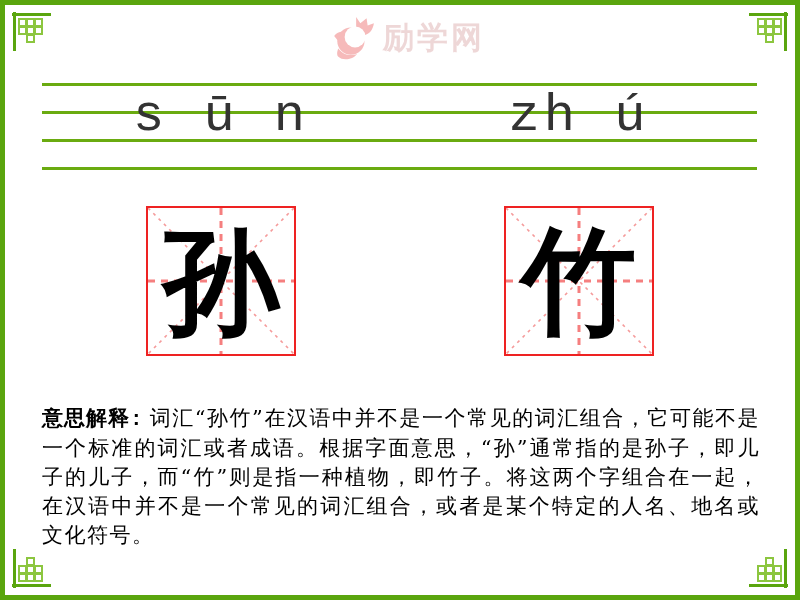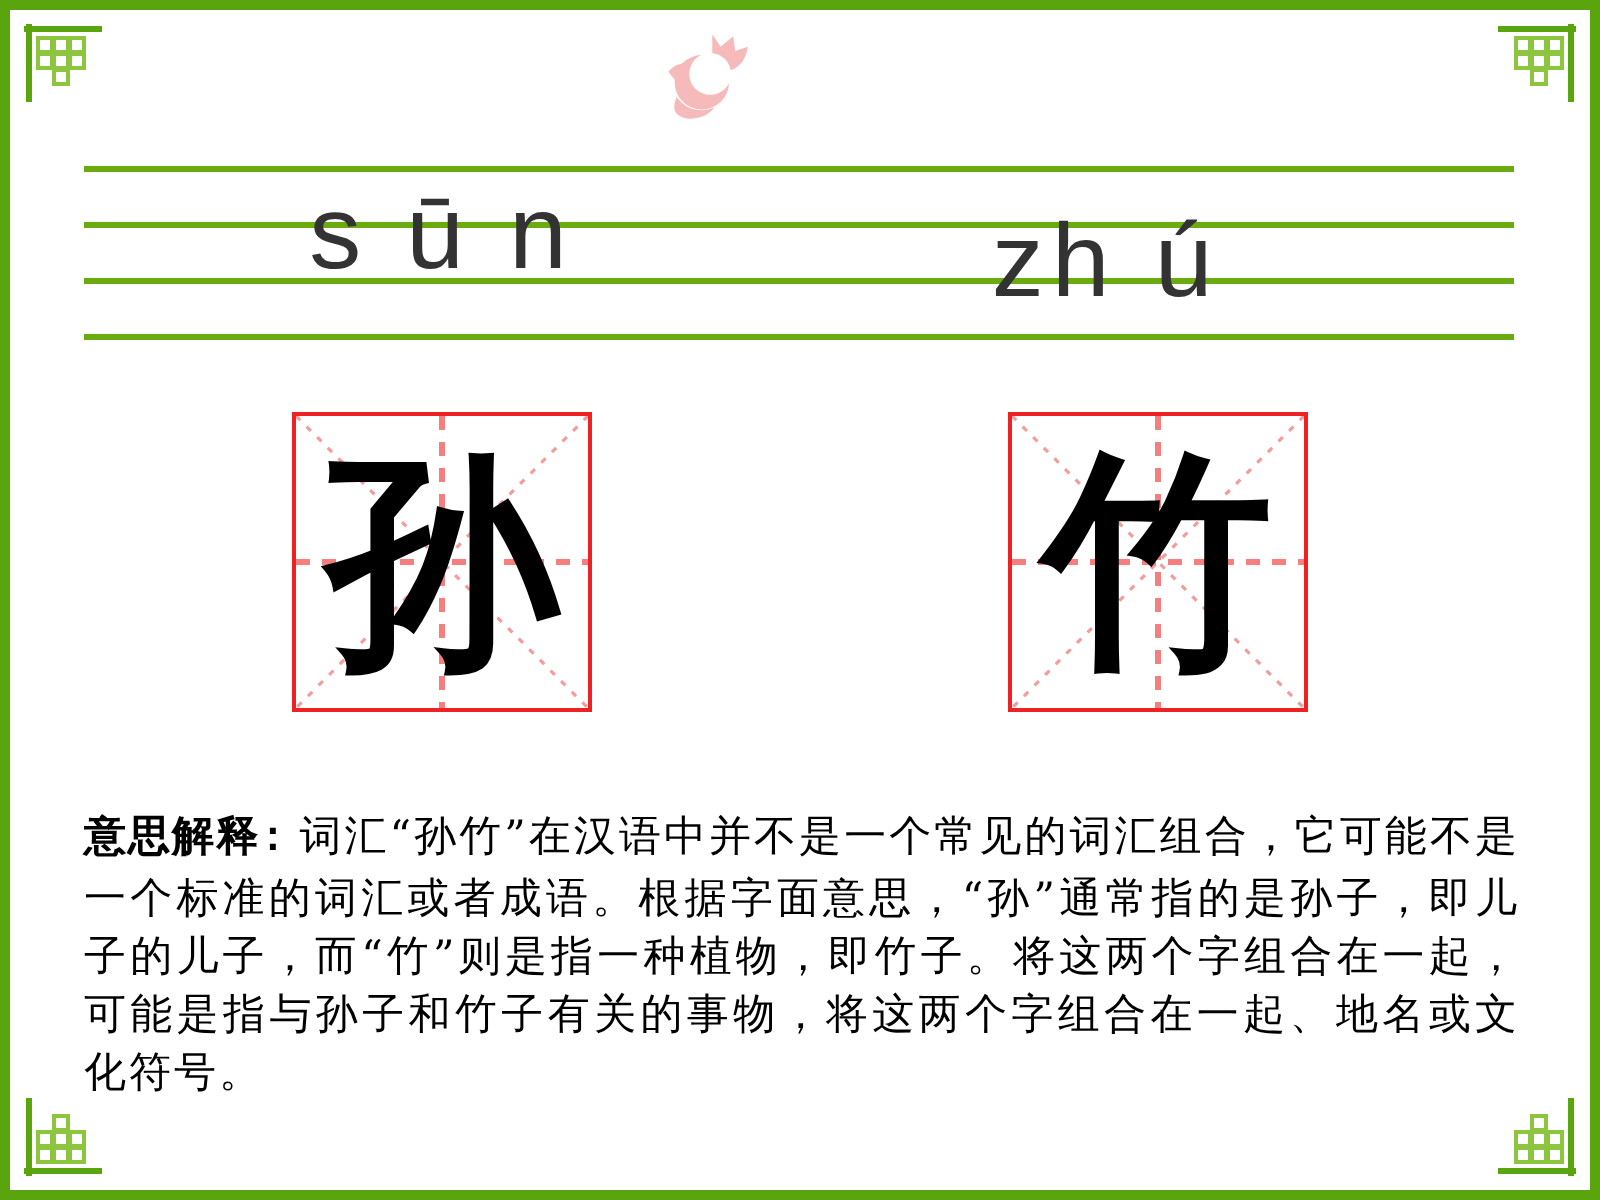--- a/index.html
+++ b/index.html
@@ -21,24 +21,24 @@
     font-size:31px;font-weight:bold;color:#eed7d7;letter-spacing:3px;
     font-family:"DejaVu Sans",sans-serif;
   }
 
   .rule{position:absolute;left:42px;width:715px;height:3px;background:#6aab10;}
   .rule-1{top:83px;} .rule-2{top:111px;} .rule-3{top:139px;} .rule-4{top:167px;}
 
   .pinyin{
     position:absolute;top:89px;width:220px;height:56px;line-height:56px;
     text-align:center;font-size:52px;color:#333333;letter-spacing:4px;
-    font-family:Liberation Sans, sans-serif;
+    font-family:Liberation Mono, monospace;
   }
   .pinyin-1{left:111px;}
-  .pinyin-2{left:443px;margin-top:14px;}
+  .pinyin-2{left:469px;}
 
   .charbox{
     position:absolute;top:206px;width:150px;height:150px;box-sizing:border-box;
     border:2px solid #ee2222;background:#ffffff;
   }
   .charbox-1{left:146px;}
   .charbox-2{left:504px;}
   .charbox svg.guides{position:absolute;left:0;top:0;width:146px;height:146px;}
   .hanzi{
     position:absolute;inset:0;display:flex;align-items:center;justify-content:center;
@@ -125,20 +125,21 @@
 <div class="logo">
   <svg width="46" height="46" viewBox="0 0 44 44">
     <g fill="#f6baba">
       <circle cx="20" cy="25" r="13"></circle>
       <path d="M25 2 L29 8 L35 3 L36 10 L42 8 C41 16 35 21 29 19 C26 18 25 14 25 10 Z"></path>
       <path d="M8 32 C12 38 20 40 26 37 C22 43 12 44 8 40 C6 38 7 34 8 32 Z"></path>
       <path d="M4 20 C7 16 12 15 15 17 C11 18 8 21 8 25 Z"></path>
     </g>
     <circle cx="24" cy="21" r="10" fill="#ffffff"></circle>
   </svg>
+  <span class="logo-text">励学网</span>
 </div>
 
 <div class="rule rule-1"></div>
 <div class="rule rule-2"></div>
 <div class="rule rule-3"></div>
 <div class="rule rule-4"></div>
 
 <div class="pinyin pinyin-1">s ū n</div>
 <div class="pinyin pinyin-2">zh ú</div>
 
@@ -156,14 +157,14 @@
   <svg class="guides" viewBox="0 0 146 146">
     <line x1="0" y1="0" x2="146" y2="146" stroke="#f59b9b" stroke-width="1.6" stroke-dasharray="3 4.5"></line>
     <line x1="146" y1="0" x2="0" y2="146" stroke="#f59b9b" stroke-width="1.6" stroke-dasharray="3 4.5"></line>
     <line x1="73" y1="0" x2="73" y2="146" stroke="#f57f7f" stroke-width="3" stroke-dasharray="7 6"></line>
     <line x1="0" y1="73" x2="146" y2="73" stroke="#f57f7f" stroke-width="3" stroke-dasharray="7 6"></line>
   </svg>
   <div class="hanzi">竹</div>
 </div>
 
 <div class="meaning">
-  <span class="meaning-label">意思解释:</span><span>词汇“孙竹”在汉语中并不是一个常见的词汇组合，它可能不是一个标准的词汇或者成语。根据字面意思，“孙”通常指的是孙子，即儿子的儿子，而“竹”则是指一种植物，即竹子。将这两个字组合在一起，可能是指与孙子和竹子有关的事物，将这两个字组合在一起、地名或文化符号。</span>
+  <span class="meaning-label">意思解释:</span><span>词汇“孙竹”在汉语中并不是一个常见的词汇组合，它可能不是一个标准的词汇或者成语。根据字面意思，“孙”通常指的是孙子，即儿子的儿子，而“竹”则是指一种植物，即竹子。将这两个字组合在一起，在汉语中并不是一个常见的词汇组合，或者是某个特定的人名、地名或文化符号。</span>
 </div>
 
 </body></html>

